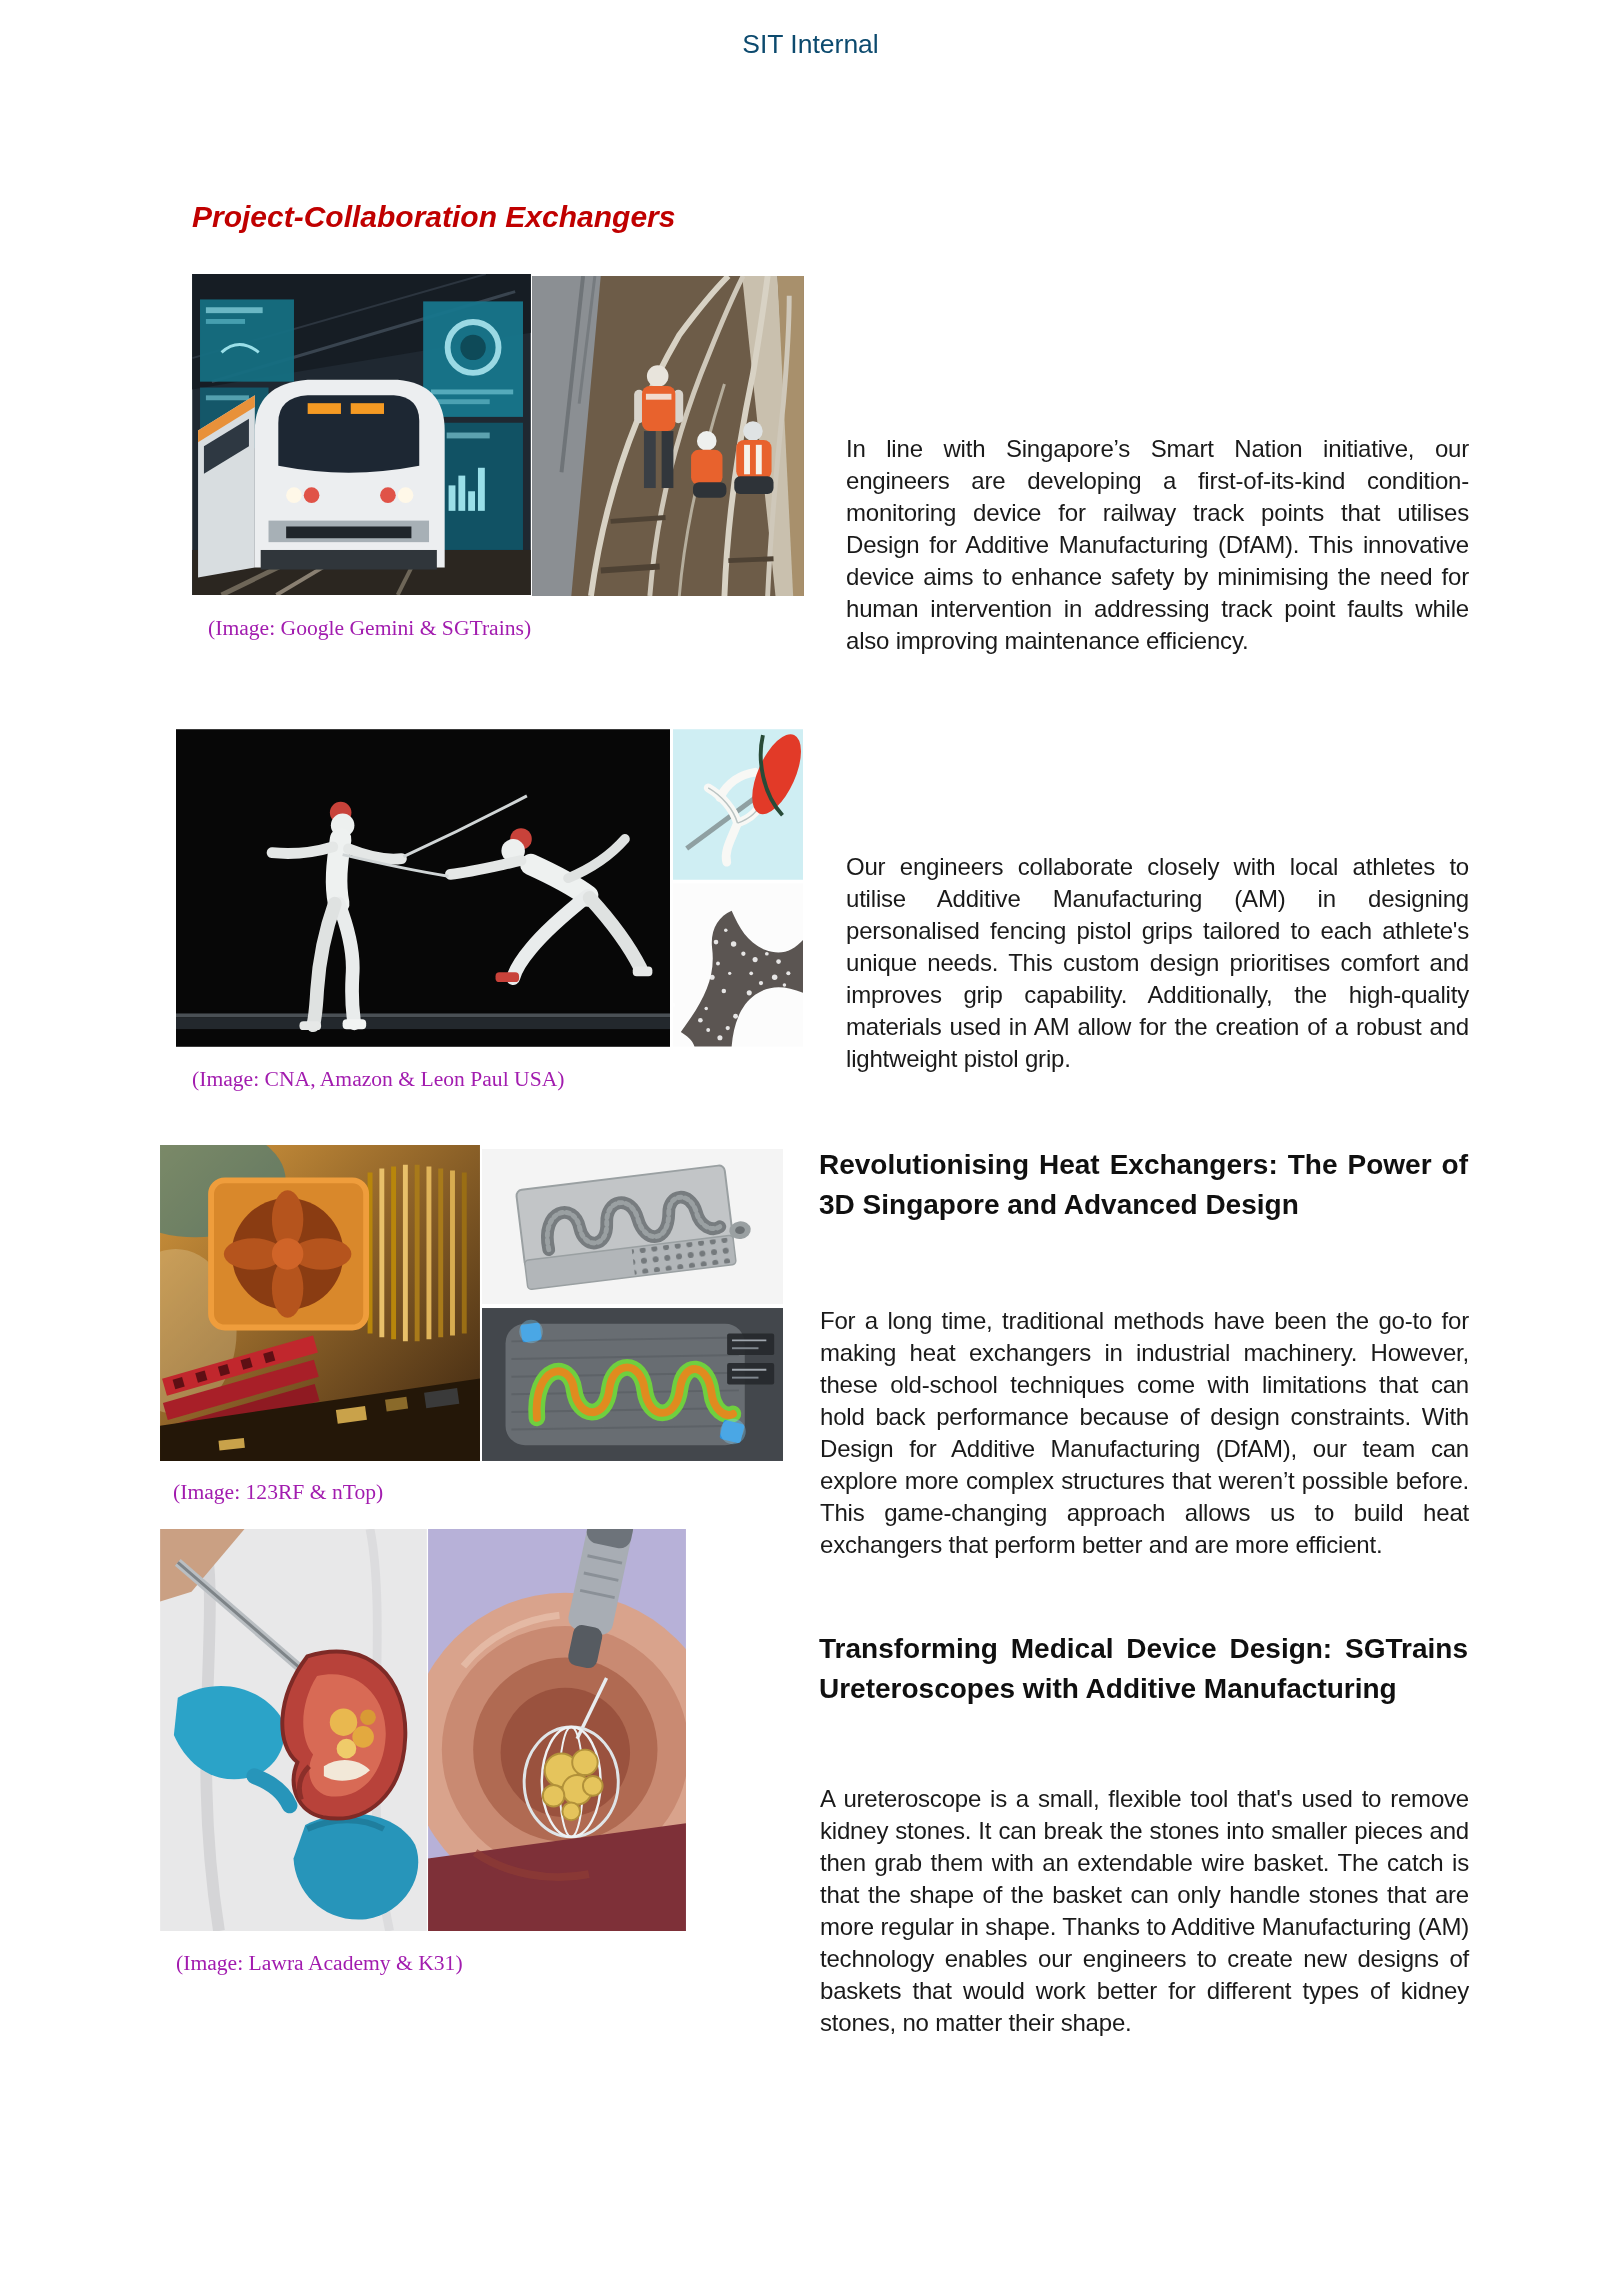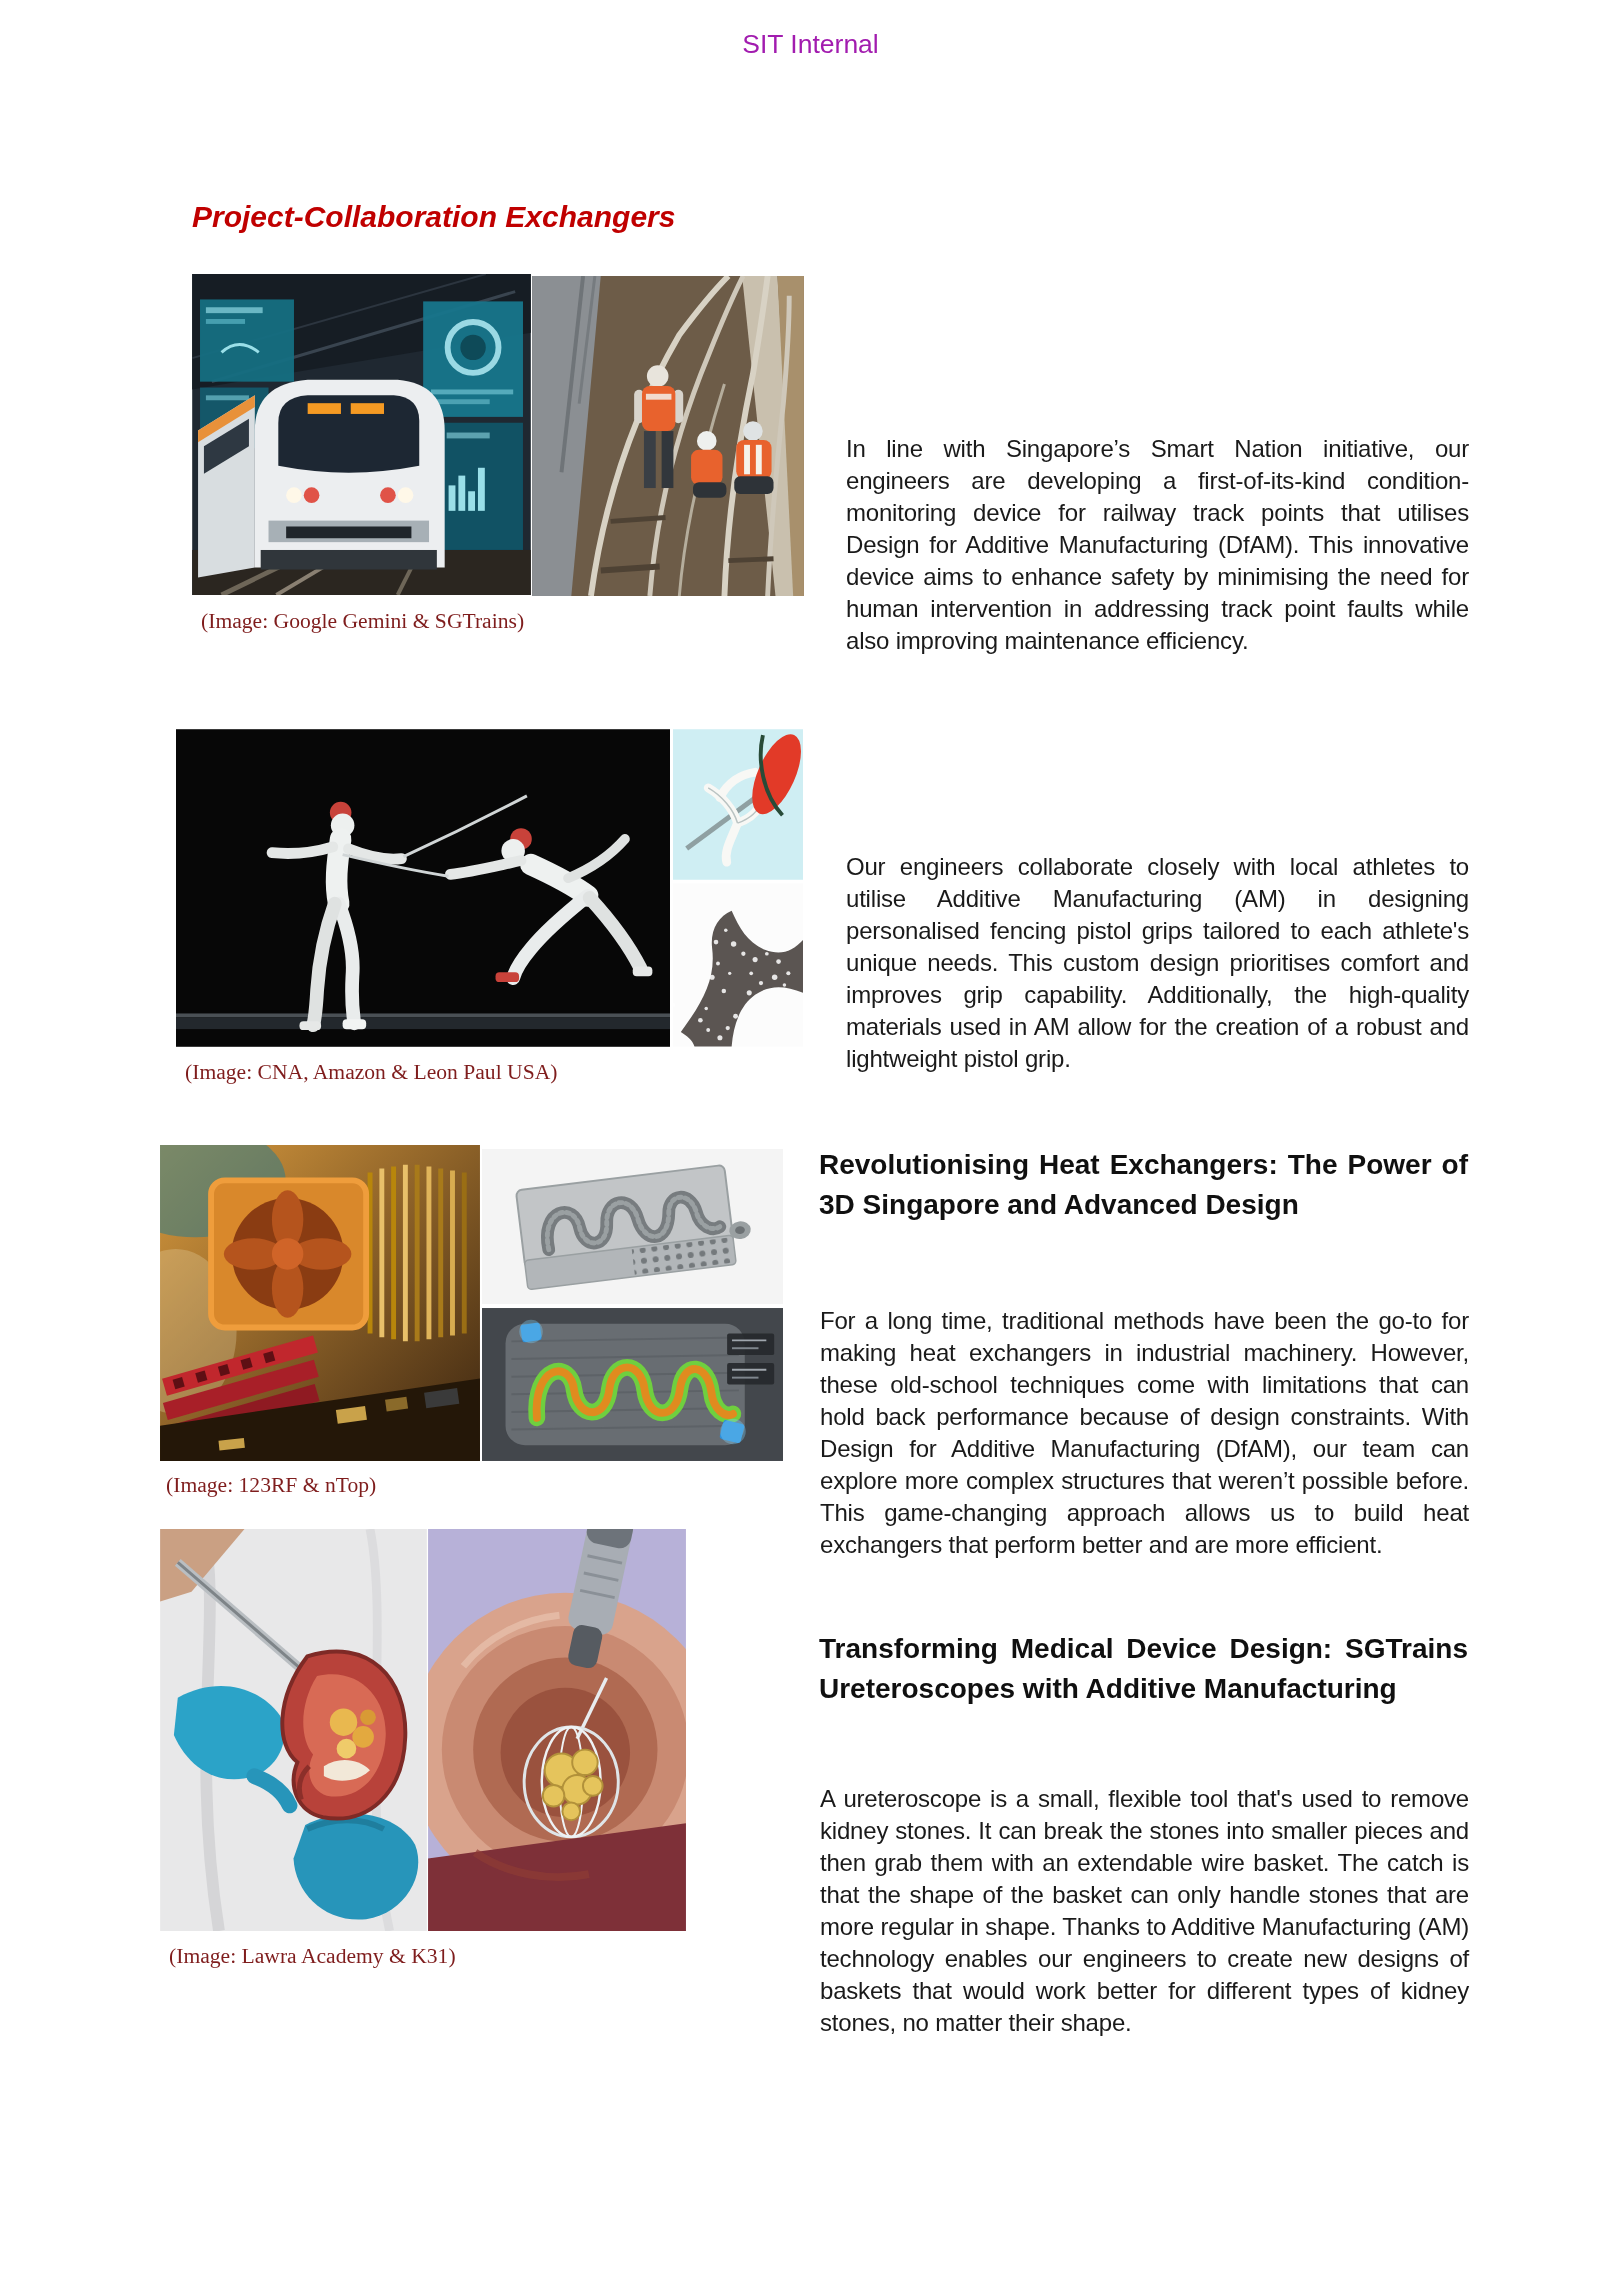--- a/index.html
+++ b/index.html
@@ -6,41 +6,41 @@
   .page{
     position:relative;
     width:1621px;height:2293px;
     background:#ffffff;
     font-family:"Liberation Sans",sans-serif;
     overflow:hidden;
     margin:0 auto;
   }
   .doc-header{
     position:absolute;top:29px;left:0;width:1621px;
-    text-align:center;font-size:26.5px;color:#a21caf;
+    text-align:center;font-size:26.5px;color:#0c4a6e;
   }
   .doc-title{
     position:absolute;left:192px;top:200px;margin:0;
     font-size:30px;font-weight:bold;font-style:italic;
     color:#C00000;letter-spacing:0px;
   }
   .sec-heading{
     position:absolute;margin:0;
     font-size:28px;font-weight:bold;line-height:40px;
     color:#101010;text-align:justify;
   }
   .sec-body{
     position:absolute;margin:1px;
     font-size:24px;line-height:32px;color:#1a1a1a;
     text-align:justify;letter-spacing:-0.2px;
   }
   .img-caption{
-    position:absolute;margin:9px;
+    position:absolute;margin:16px;
     font-family:"Liberation Serif",serif;
-    font-size:21.6px;color:#7f1d1d;white-space:nowrap;
+    font-size:21.6px;color:#a21caf;white-space:nowrap;
   }
   .photo{position:absolute;overflow:hidden;}
   .photo svg{display:block;width:100%;height:100%;}
 
   
   .s1a{left:192px;top:274px;width:339px;height:321px;}
   .s1b{left:532px;top:276px;width:272px;height:320px;}
   .cap1{left:192px;top:600px;}
   .h1{left:845px;top:275px;width:623px;}
   .b1{left:845px;top:432px;width:623px;}

